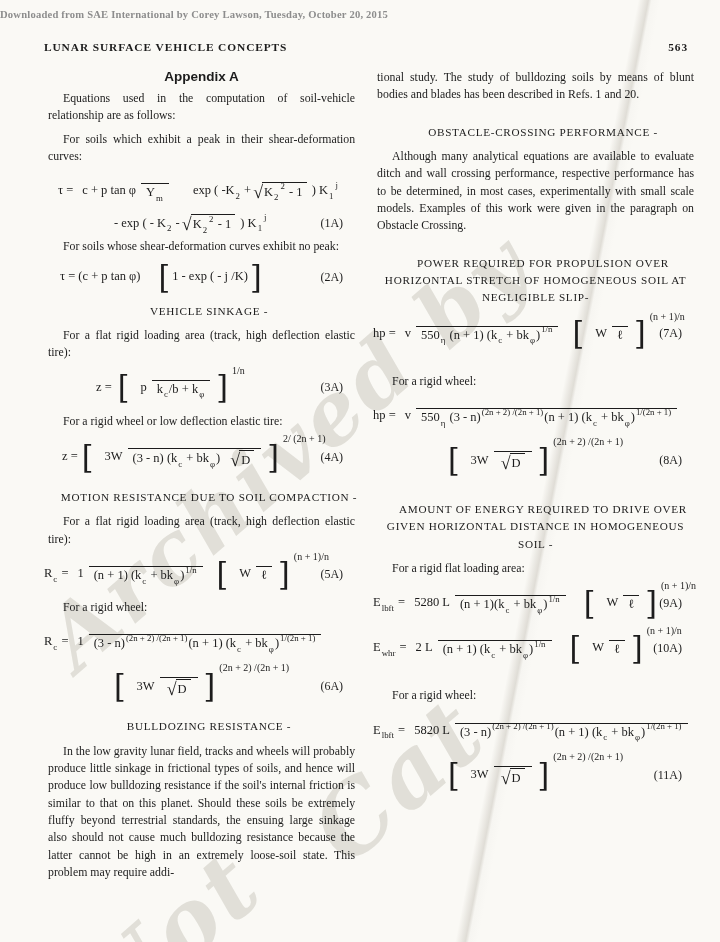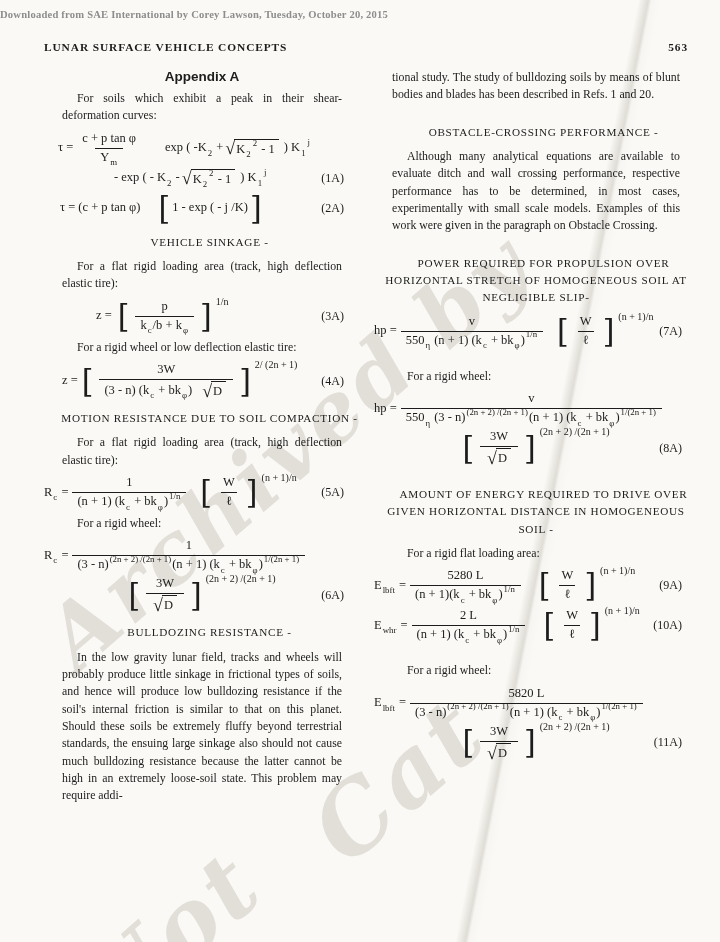--- a/index.html
+++ b/index.html
@@ -17,34 +17,34 @@
   
   .banner{position:relative;text-align:left;padding-top:9px;font-size:10.6px;font-weight:700;color:#8d8d8d;letter-spacing:.2px;}
   .runhead{position:relative;display:flex;justify-content:space-between;align-items:baseline;
            padding:21px 32px 0 44px;font-size:11.4px;letter-spacing:.9px;font-weight:bold;}
   
   .cols{position:relative;display:flex;gap:14px;padding:14px 22px 0 44px;}
   .col{width:318px;}
   .col.right{width:326px;}
   .appendix{font-family:"Liberation Sans","DejaVu Sans",sans-serif;font-size:13.5px;font-weight:700;
             text-align:center;margin:2px 0 6px;}
-  .body{font-size:11.8px;line-height:1.47;text-align:justify;margin:6px 18px;}
+  .body{font-size:11.8px;line-height:1.47;text-align:justify;margin:6px 4px;}
   .ind{text-indent:15px;}
   .shead{font-size:11.2px;letter-spacing:.7px;line-height:1.55;margin:11px 0 7px;text-indent:15px;text-align:center;}
   .gap-lg{margin-top:20px;}
   
   .eq{font-size:12.5px;margin:6px 0;}
   .eqline{display:flex;align-items:center;position:relative;margin:4px 0;}
   .eb{display:flex;align-items:center;flex:1;}
   .eqline.center .eb{justify-content:center;}
   .eqtag{position:absolute;right:16px;top:50%;transform:translateY(-50%);font-size:12px;}
   .eq .t{white-space:pre;}
   .sb{font-size:8.8px;position:relative;top:5px;margin:0 1px;white-space:pre;}
   .sp{font-size:8.8px;position:relative;top:-6px;margin:0 1px;white-space:pre;}
-  .frac{display:inline-flex;flex-direction:column;align-items:center;margin:0 4px;justify-content:space-between;}
+  .frac{display:inline-flex;flex-direction:row;align-items:center;margin:10px 4px;justify-content:space-between;}
   .frac>.num,.frac>.den{display:flex;align-items:center;justify-content:center;padding:0 5px;}
   .frac>.den{border-top:1px solid #1c1c1c;margin-top:2px;padding-top:1px;}
   .rt{display:inline-flex;align-items:flex-end;margin:0 2px;}
   .rad{font-size:18px;line-height:.9;margin-right:-1px;}
   .rtc{display:inline-flex;align-items:center;border-top:1.2px solid #1c1c1c;padding:2px 4px 0 2px;}
   .brk{display:inline-flex;align-items:center;margin:0 2px;}
   .bg{font-size:30px;font-weight:400;line-height:1;transform:scaleY(1.08);font-family:"DejaVu Serif",serif;}
   .bc{display:inline-flex;align-items:center;margin:0 2px;}
   .bp{font-size:10px;align-self:flex-start;margin:-3px 0 0 4px;white-space:pre;}
 </style>
@@ -62,20 +62,21 @@
 
   <div class="runhead">
     <span>LUNAR SURFACE VEHICLE CONCEPTS</span>
     <span>563</span>
   </div>
 
   <div class="cols">
 
     <div class="col">
       <div class="appendix">Appendix A</div>
+      <p class="body ind">Equations used in the computation of soil-vehicle relationship are as follows:</p>
 
       <p class="body ind">For soils which exhibit a peak in their shear-deformation curves:</p>
       <div class="eq">
           <div class="eqline">
             <span class="eb">
               <span class="gap" style="display: inline-block; width: 14px;"></span>
               <span class="t">τ =</span>
               <span class="frac">
                 <span class="num">
                   <span class="t">c + p tan φ</span>
@@ -118,20 +119,21 @@
                   <span class="t"> - 1</span>
                 </span>
               </span>
               <span class="t"> ) K</span>
               <span class="sb">1</span>
               <span class="sp">j</span>
             </span>
             <span class="eqtag">(1A)</span>
           </div>
         </div>
+      <p class="body ind">For soils whose shear-deformation curves exhibit no peak:</p>
       <div class="eq">
           <div class="eqline">
             <span class="eb">
               <span class="gap" style="display: inline-block; width: 16px;"></span>
               <span class="t">τ = (c + p tan φ)</span>
               <span class="gap" style="display: inline-block; width: 16px;"></span>
               <span class="brk">
                 <span class="bg">[</span>
                 <span class="bc">
                   <span class="t">1 - exp ( - j /K)</span>

